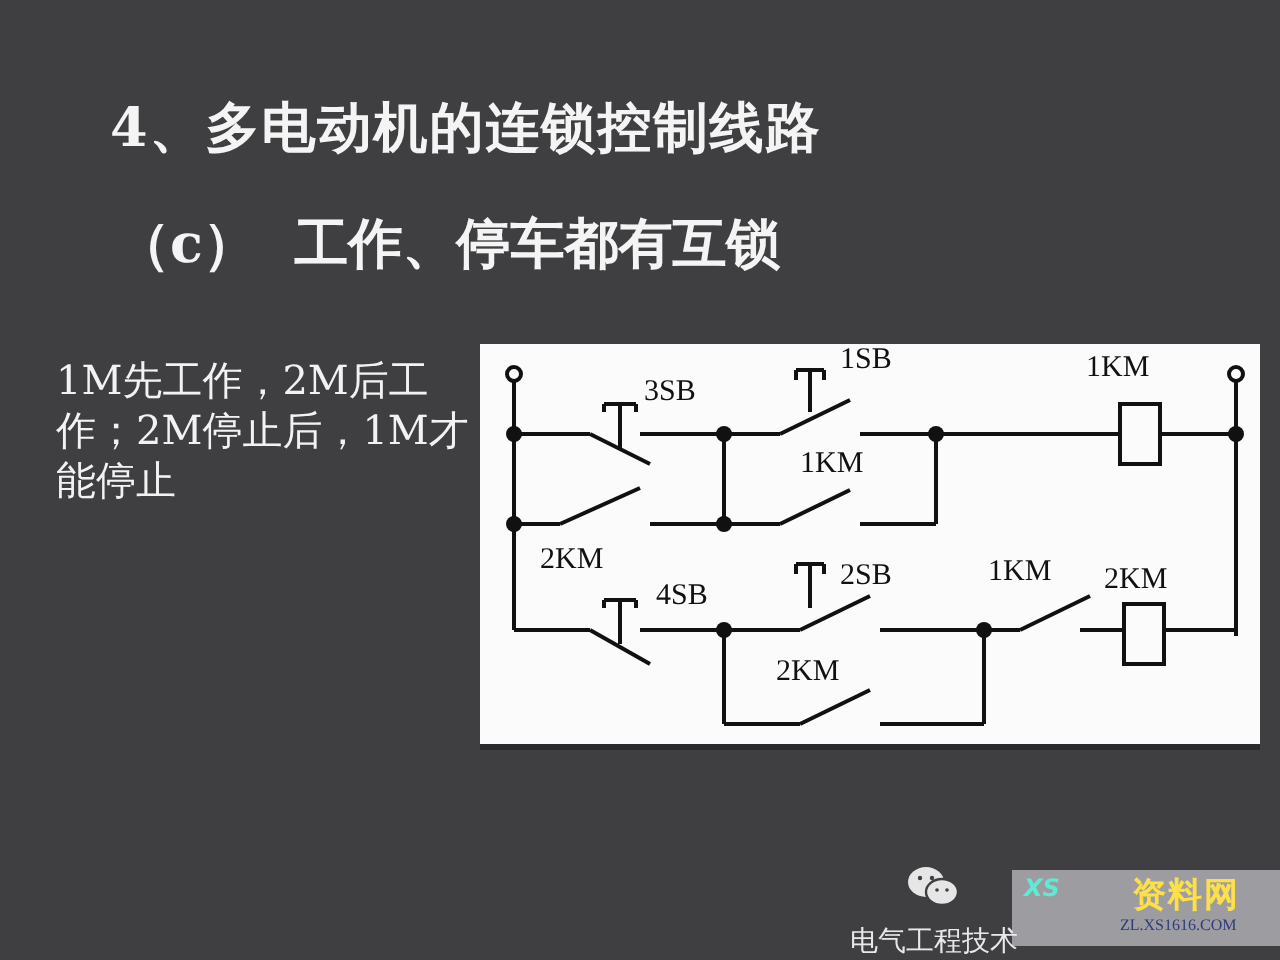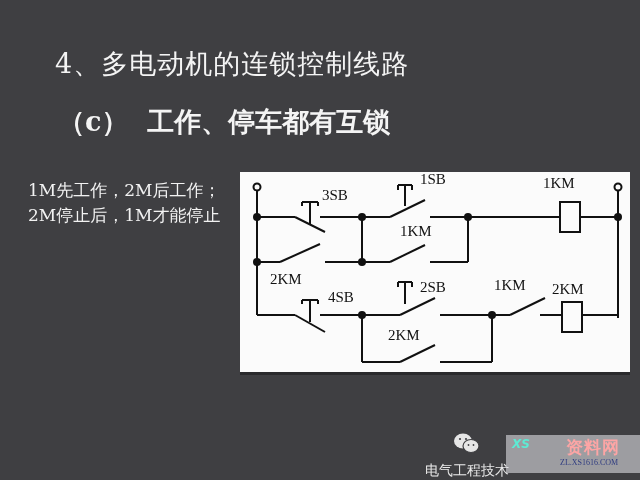--- a/index.html
+++ b/index.html
@@ -5,29 +5,29 @@
   html, body { margin: 0; padding: 0; }
   body {
     width: 640px; height: 480px; overflow: hidden;
     background: #3f3f42;
     position: relative;
     font-family: "DejaVu Serif", "Liberation Serif", serif;
     color: #ffffff;
   }
   .title {
     position: absolute; left: 55px; top: 46px;
-    font-size: 27px; letter-spacing: 1px; color: #f4f4f4;
+    font-size: 27px; letter-spacing: 1px; color: #f4f4f4; font-weight: bold;
   }
   .subtitle {
     position: absolute; left: 58px; top: 104px;
     font-size: 27px; color: #f4f4f4; white-space: pre; font-weight: bold;
   }
   .side-text {
     position: absolute; left: 28px; top: 178px; width: 208px;
-    font-size: 17px; line-height: 25px; color: #f2f2f2;
+    font-size: 20px; line-height: 25px; color: #f2f2f2;
   }
   .side-text p { margin: 0 0 16px 0; }
   .diagram {
     position: absolute; left: 240px; top: 172px;
     width: 390px; height: 200px;
     background: #fbfbfb;
     border-bottom: 3px solid #2a2a2c;
   }
   .diagram svg { display: block; }
   .diagram text {
@@ -45,21 +45,21 @@
     background: rgba(235,235,240,0.55);
   }
   .wm-logo {
     position: absolute; left: 512px; top: 437px;
     font-family: "DejaVu Sans", sans-serif; font-size: 12px; font-weight: bold;
     color: #5eead4; font-style: italic;
   }
   .wm-brand {
     position: absolute; left: 566px; top: 436px;
     font-family: "DejaVu Sans", sans-serif; font-size: 17px; font-weight: bold;
-    color: #fca5a5; letter-spacing: 1px;
+    color: #fde047; letter-spacing: 1px;
   }
   .wm-url {
     position: absolute; left: 560px; top: 458px;
     font-family: Liberation Serif, serif; font-size: 8px; color: #2e3b80;
   }
 </style>
 </head>
 <body>
 
 <div class="title">4、多电动机的连锁控制线路</div>

